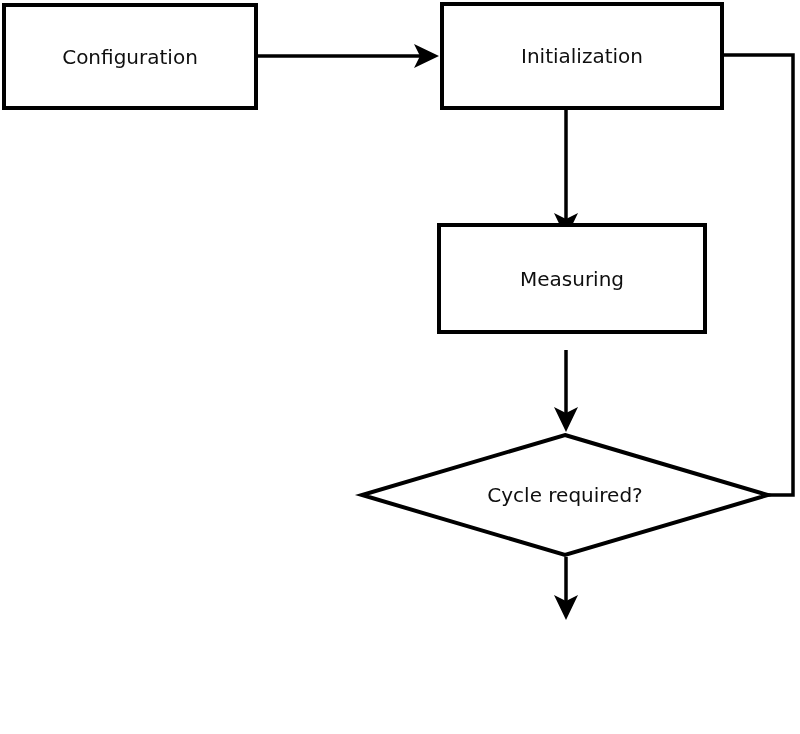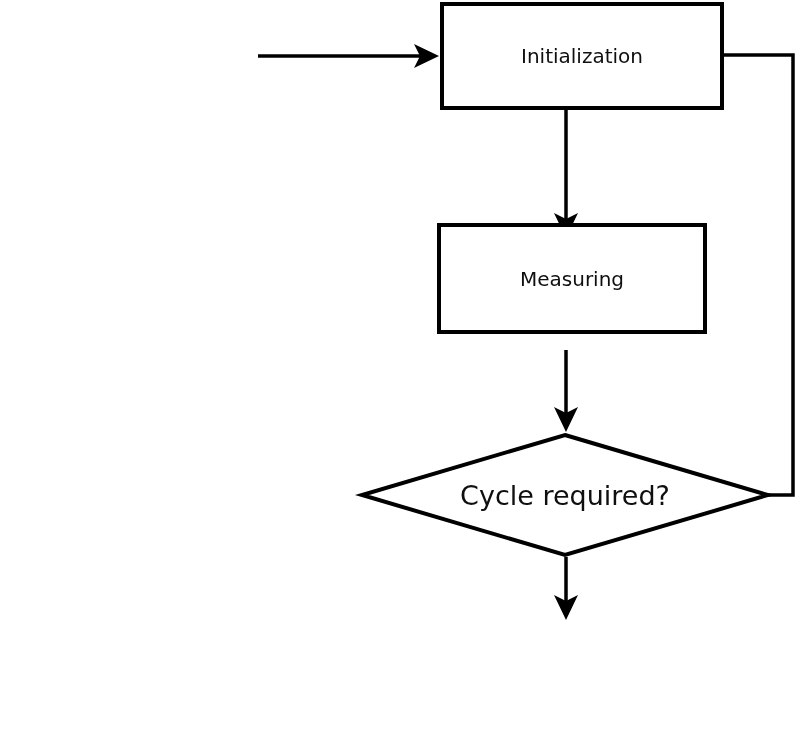--- a/index.html
+++ b/index.html
@@ -41,21 +41,21 @@
   .node-dataoutput    { left: 438px; top: 621px; width: 257px; height: 109px; }
   .diamond-label {
     position: absolute;
     left: 360px;
     top: 433px;
     width: 410px;
     height: 124px;
     display: flex;
     align-items: center;
     justify-content: center;
-    font-size: 27px;
+    font-size: 20px;
     text-align: center;
     background: transparent;
   }
   .edge-line {
     stroke: #000000;
     stroke-width: 3.5;
     fill: none;
   }
   .arrow-head {
     fill: #000000;
@@ -86,20 +86,23 @@
 
     <line class="edge-line" x1="566" y1="350" x2="566" y2="414"></line>
     <polygon class="arrow-head" points="566,432 554,407 566,413 578,407"></polygon>
 
     <line class="edge-line" x1="566" y1="557" x2="566" y2="602"></line>
     <polygon class="arrow-head" points="566,620 554,595 566,601 578,595"></polygon>
 
     <polygon class="diamond-shape" points="565,435 768,495 565,555 362,495"></polygon>
   </svg>
 
+  <div class="node node-configuration">
+    <span>Configuration</span>
+  </div>
 
   <div class="node node-initialization">
     <span>Initialization</span>
   </div>
 
   <div class="node node-measuring">
     <span>Measuring</span>
   </div>
 
   <div class="diamond-label">

